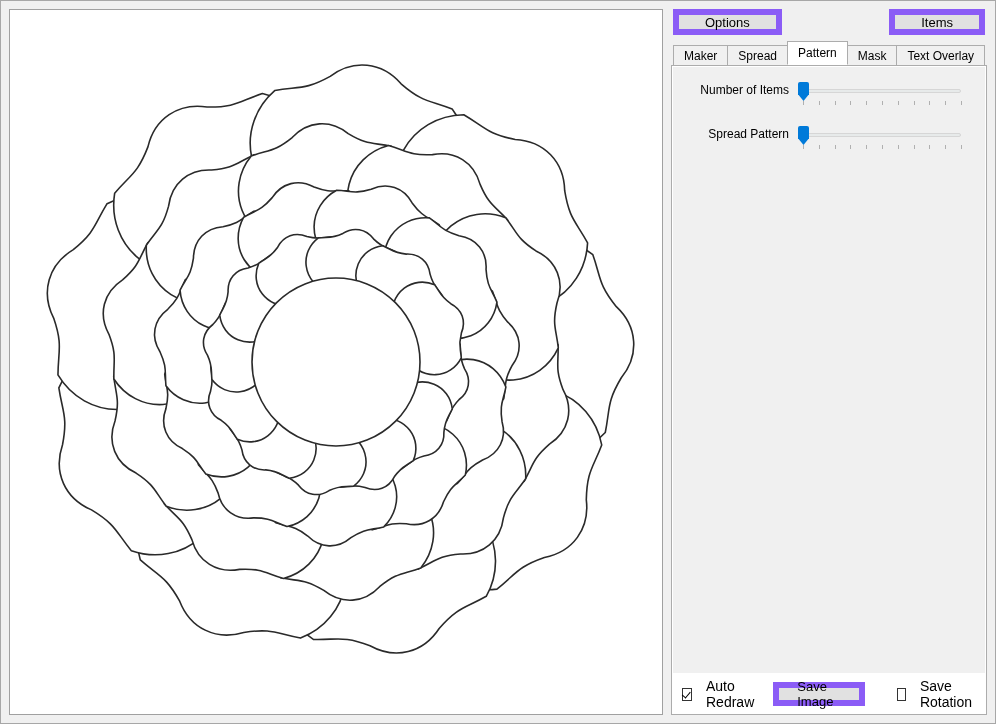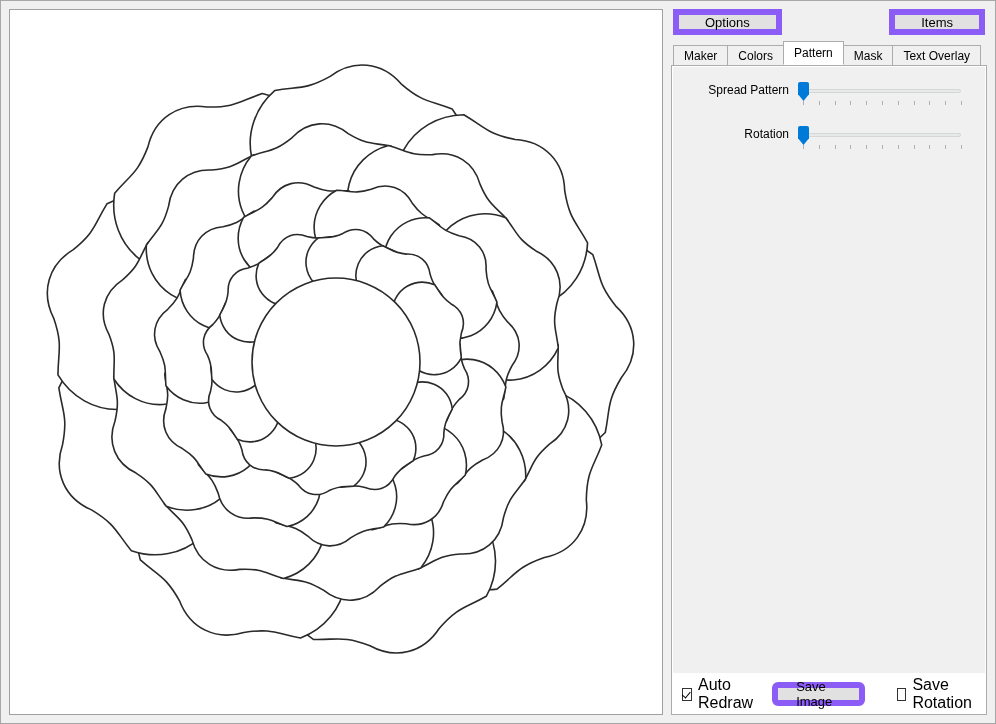--- a/index.html
+++ b/index.html
@@ -18,21 +18,21 @@
   .client { flex:1 1 auto; display:flex; padding:8px; gap:8px; }
   .canvas-wrap { flex:0 0 654px; display:flex; flex-direction:column; }
   .canvas-frame { flex:1 1 auto; background:#ffffff; border:1px solid #a0a0a0; display:flex; align-items:center; justify-content:center; padding:6px; }
   .canvas-inner { width:100%; height:100%; background:#ffffff; display:flex; align-items:center; justify-content:center; }
   .canvas-inner svg { max-width:100%; max-height:100%; }
 
   .rightcol { flex:1 1 auto; display:flex; flex-direction:column; }
   .toprow { display:flex; gap:8px; margin-bottom:8px; padding:0 2px; }
   .toprow .gap { flex:1 1 auto; }
   .btn { height:26px; padding:0 26px; border:6px solid #8b5cf6; background:#e1e1e1; color:#000000; display:inline-flex; align-items:center; justify-content:center; font-size:13px; cursor:default; }
-  .btn.small { padding:0 18px; height:24px;border-radius:6px; }
+  .btn.small { padding:0 18px; height:24px; }
 
   
   .tabstrip { display:flex; align-items:flex-end; height:22px; padding-left:2px; }
   .tab { padding:3px 10px 3px 10px; border:1px solid #acacac; border-bottom:none; background:#f0f0f0; margin-right:-1px; font-size:12px; color:#000; cursor:default; position:relative; top:1px; }
   .tab.active { background:#ffffff; z-index:2; border-bottom:1px solid #ffffff; padding-top:4px; padding-bottom:4px; top:0; }
   .tabpanel { border:1px solid #acacac; background:#ffffff; flex:1 1 auto; position:relative; }
   .tabpanel-inner { position:absolute; left:0; right:0; top:0; bottom:40px; background:#f0f0f0; margin:1px; padding:14px 10px 10px 10px; }
   .tabstrip-wrap { display:flex; flex-direction:column; flex:1 1 auto; }
 
   .sliderrow { display:flex; align-items:flex-start; height:44px; }
@@ -41,21 +41,21 @@
 
   
   .trackbar { position:relative; height:30px; }
   .trackbar .rail { position:absolute; left:4px; right:4px; top:4px; height:4px; background:#e7eaea; border:1px solid #d6d6d6; border-radius:2px; }
   .trackbar .thumb { position:absolute; top:-3px; width:11px; height:19px; background:#007ad9; border-radius:2px; clip-path: polygon(0 0, 100% 0, 100% 65%, 50% 100%, 0 65%); }
   .trackbar .ticks { position:absolute; left:4px; right:4px; top:16px; height:6px; }
   .trackbar .ticks span { position:absolute; top:0; width:1px; height:4px; background:#b0b0b0; }
 
   .bottomrow { position:absolute; left:0; right:0; bottom:0; height:40px; display:flex; align-items:center; padding:0 10px; gap:16px; }
   .bottomrow .spacer2 { flex:1 1 auto; }
-  .chk { display:flex; align-items:center; gap:6px; font-size:16px; cursor:default; }
+  .chk { display:flex; align-items:center; gap:14px; font-size:14px; cursor:default; }
   .chk .box { width:13px; height:13px; border:1px solid #333; background:#fff; display:flex; align-items:center; justify-content:center; }
   .chk .box.checked::after { content:""; display:block; width:7px; height:4px; border-left:1.5px solid #000; border-bottom:1.5px solid #000; transform:rotate(-50deg) translate(0px,-1px); }
 
   
   .petal path { fill:#ffffff; stroke:#2a2a2a; stroke-width:1.6; }
   .center-circ { fill:#ffffff; stroke:#2a2a2a; stroke-width:1.6; }
 </style>
 </head>
 <body>
 
@@ -128,29 +128,29 @@
     <div class="rightcol">
       <div class="toprow">
         <div class="btn">Options</div>
         <div class="gap"></div>
         <div class="btn">Items</div>
       </div>
 
       <div class="tabstrip-wrap">
         <div class="tabstrip" id="tabstrip">
             <div class="tab">Maker</div>
-            <div class="tab">Colors</div>
+            <div class="tab">Spread</div>
             <div class="tab active">Pattern</div>
             <div class="tab">Mask</div>
             <div class="tab">Text Overlay</div>
           </div>
         <div class="tabpanel">
           <div class="tabpanel-inner" id="pattern-panel">
               <div class="sliderrow">
-                <div class="lbl">Spread Pattern</div>
+                <div class="lbl">Number of Items</div>
                 <div class="track-wrap">
                   <div class="trackbar">
                     <div class="rail"></div>
                     <div class="thumb" style="left: calc(0% - 1px);"></div>
                     <div class="ticks">
                       <span style="left: 0%;"></span>
                       <span style="left: 10%;"></span>
                       <span style="left: 20%;"></span>
                       <span style="left: 30%;"></span>
                       <span style="left: 40%;"></span>
@@ -158,21 +158,21 @@
                       <span style="left: 60%;"></span>
                       <span style="left: 70%;"></span>
                       <span style="left: 80%;"></span>
                       <span style="left: 90%;"></span>
                       <span style="left: 100%;"></span>
                     </div>
                   </div>
                 </div>
               </div>
               <div class="sliderrow">
-                <div class="lbl">Rotation</div>
+                <div class="lbl">Spread Pattern</div>
                 <div class="track-wrap">
                   <div class="trackbar">
                     <div class="rail"></div>
                     <div class="thumb" style="left: calc(0% - 1px);"></div>
                     <div class="ticks">
                       <span style="left: 0%;"></span>
                       <span style="left: 10%;"></span>
                       <span style="left: 20%;"></span>
                       <span style="left: 30%;"></span>
                       <span style="left: 40%;"></span>

